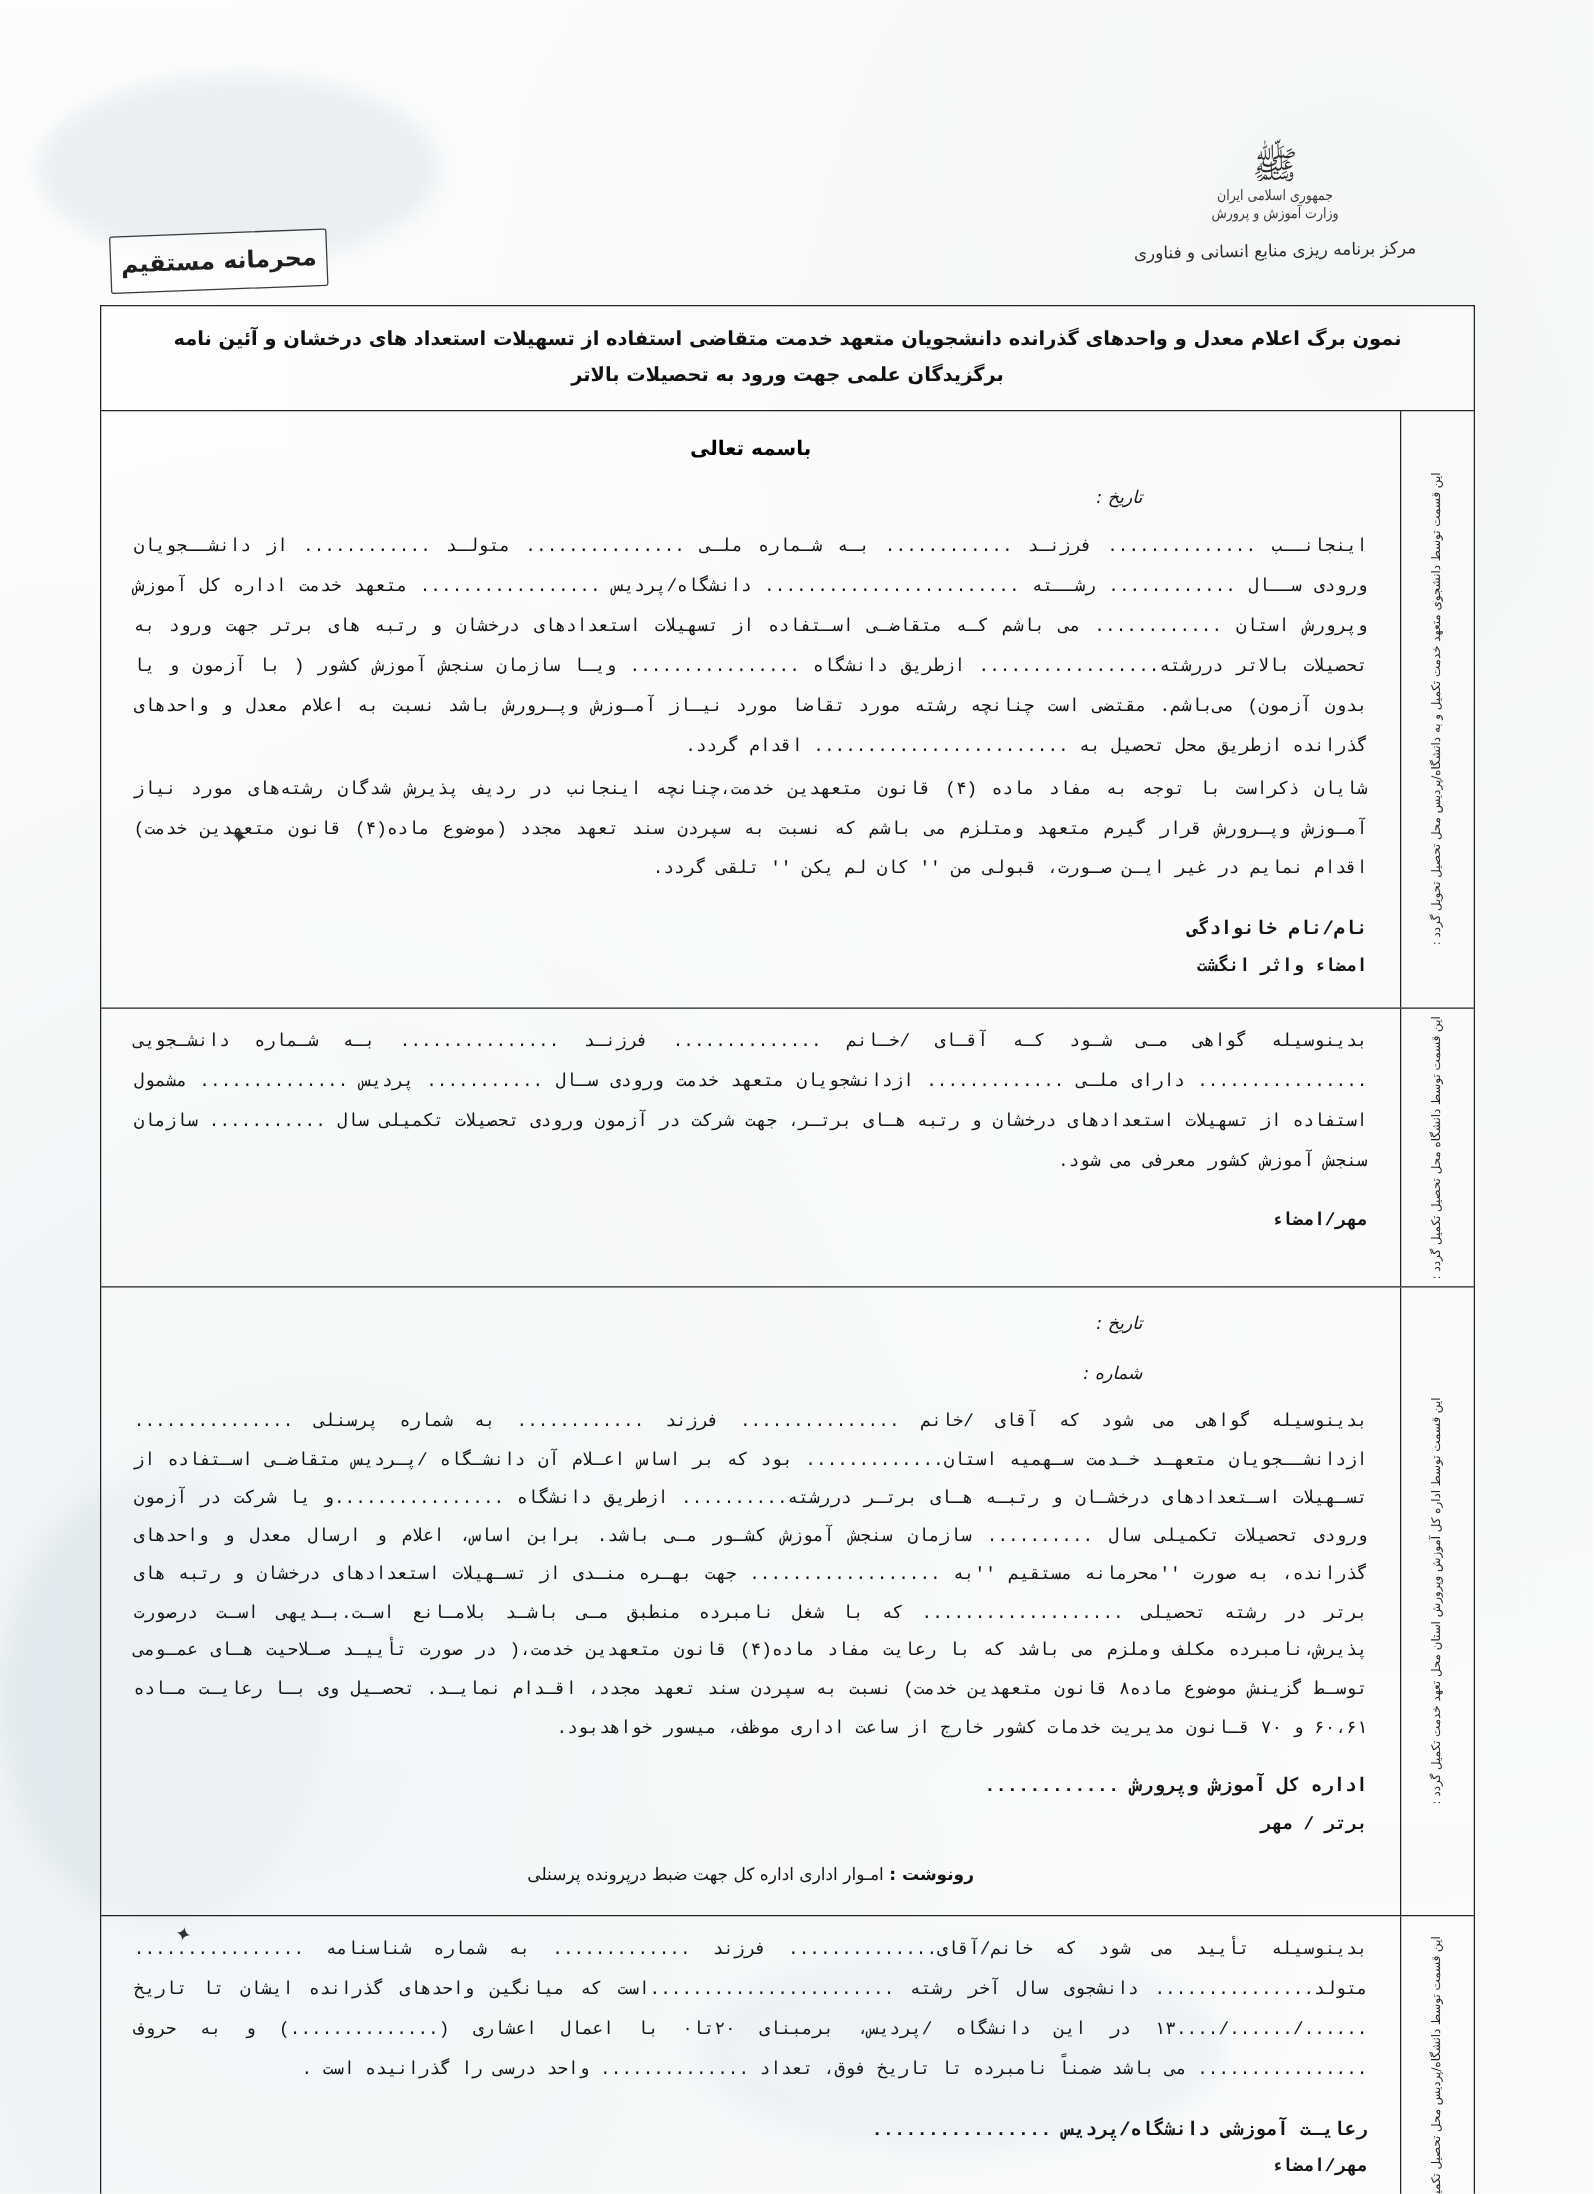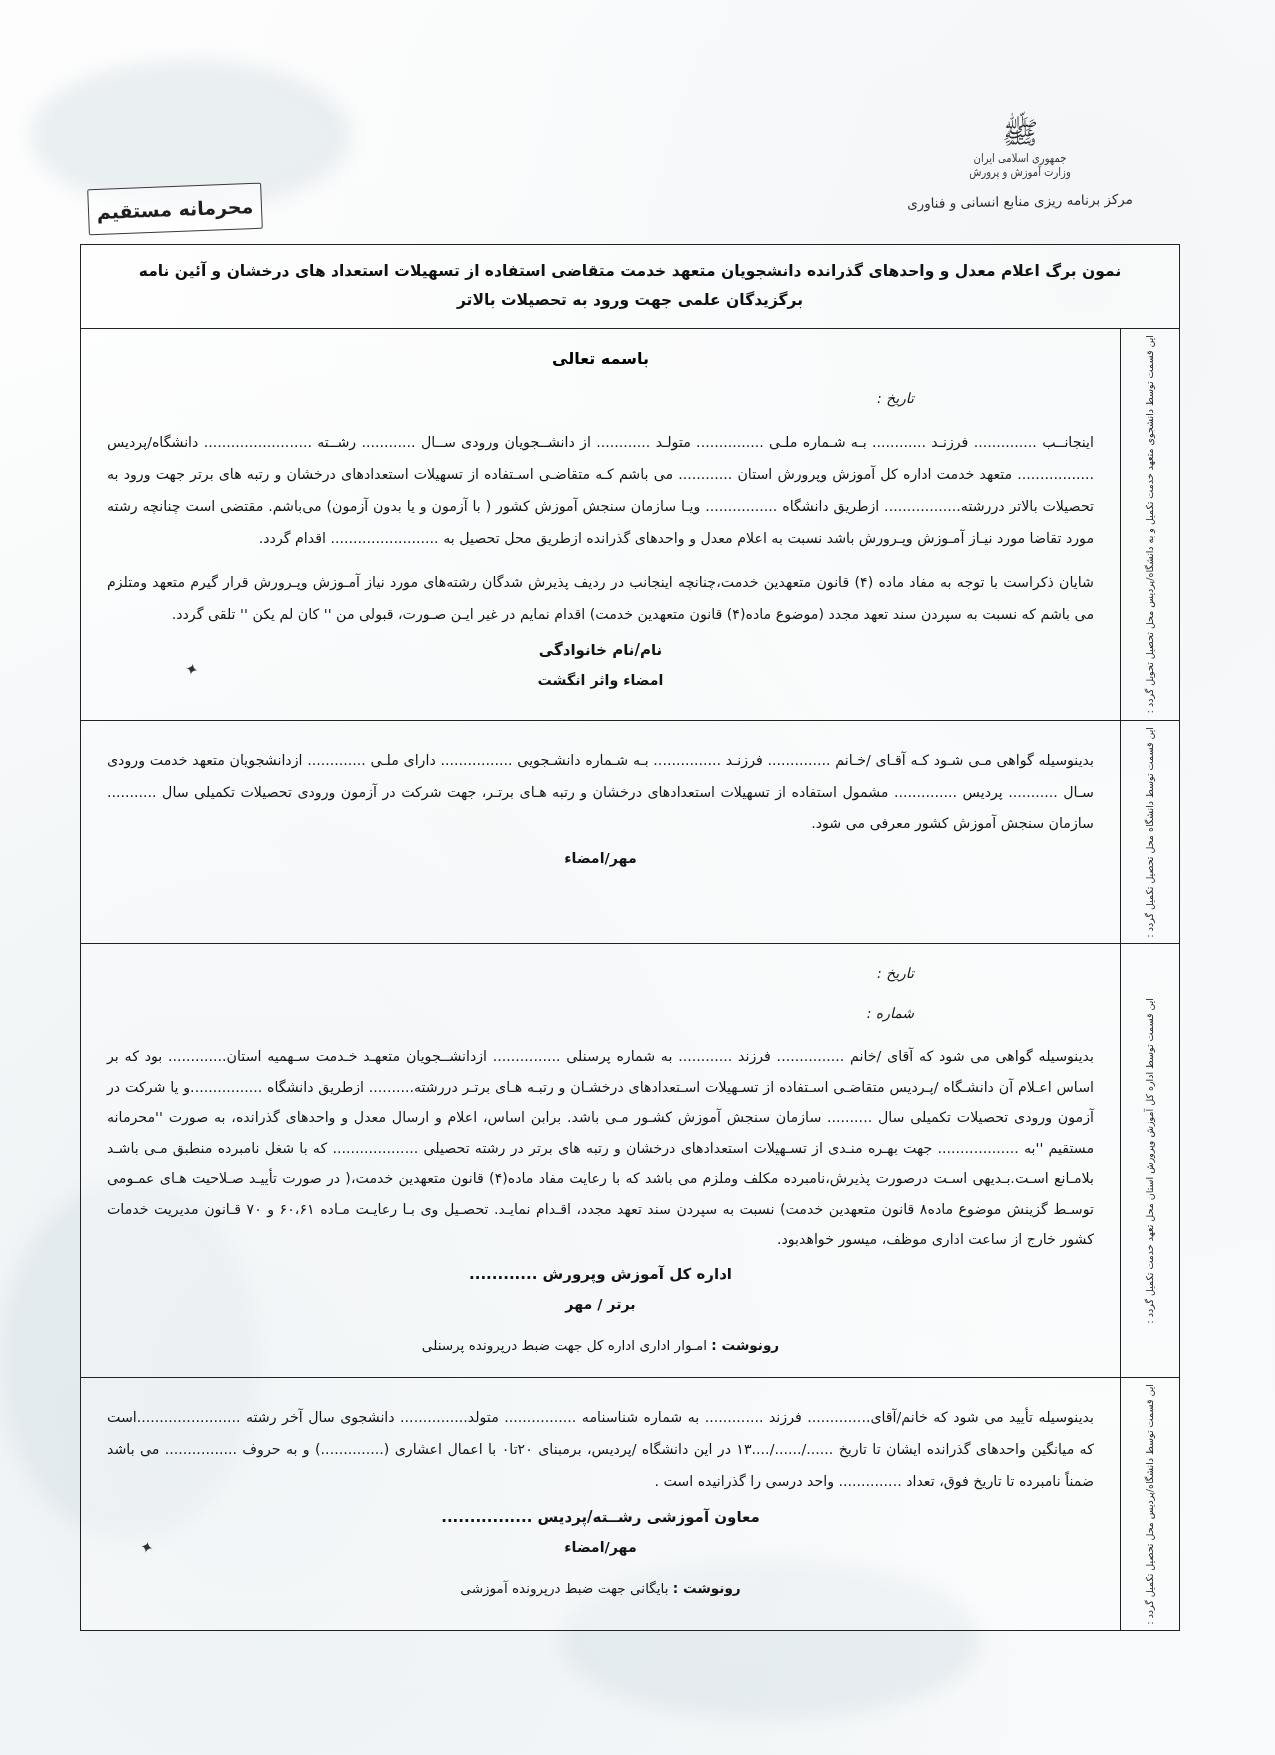--- a/index.html
+++ b/index.html
@@ -156,29 +156,30 @@
   .meta-line {
     text-align: center;
     font-size: 14px;
     margin: 2px 0 8px 0;
   }
   .meta-line.right {
     text-align: right;
     padding-right: 180px;
     font-style: italic;
   }
-  .para { margin: 12px 0 2px 0; }
+  .para { margin: 0 0 2px 0; font-family: Liberation Mono, monospace; }
   .para.tight { line-height: 2.15; }
 
   .sign-block {
-    margin-top: 4px;
-    text-align: center;
+    margin-top: 16px;
+    text-align: right;
     font-weight: bold;
     font-size: 15px;
     line-height: 2.1;
+    font-family: Liberation Mono, monospace;
   }
   .sign-block .l2 { font-size: 14.2px; }
 
   .copy-note {
     margin-top: 10px;
     text-align: center;
     font-size: 13.6px;
   }
   .copy-note b { font-weight: bold; }
 
@@ -270,21 +271,21 @@
       </div>
     </div>
 
     <div class="row">
       <div class="side">
         <div class="side-inner">اين قسمت توسط دانشگاه/پرديس محل تحصیل تكمیل گردد :</div>
       </div>
       <div class="cell">
         <p class="para">بدینوسیله تأیید می شود که خانم/آقای.............. فرزند ............. به شماره شناسنامه ................ متولد............... دانشجوی سال آخر رشته .......................است که میانگین واحدهای گذرانده ایشان تا تاریخ ....../....../....۱۳ در این دانشگاه /پردیس، برمبنای ۲۰تا۰ با اعمال اعشاری (..............) و به حروف ................ می باشد ضمناً نامبرده تا تاریخ فوق، تعداد .............. واحد درسی را گذرانیده است .</p>
         <div class="sign-block">
-          <div>معاون آموزشی رشــته/پردیس ................</div>
+          <div>رعایـت آموزشی دانشگاه/پردیس ................</div>
           <div class="l2">مهر/امضاء</div>
         </div>
         <div class="copy-note">
           <b>رونوشت :</b>
           <span>بایگانی جهت ضبط درپرونده آموزشی</span>
         </div>
       </div>
     </div>
 
   </div>

